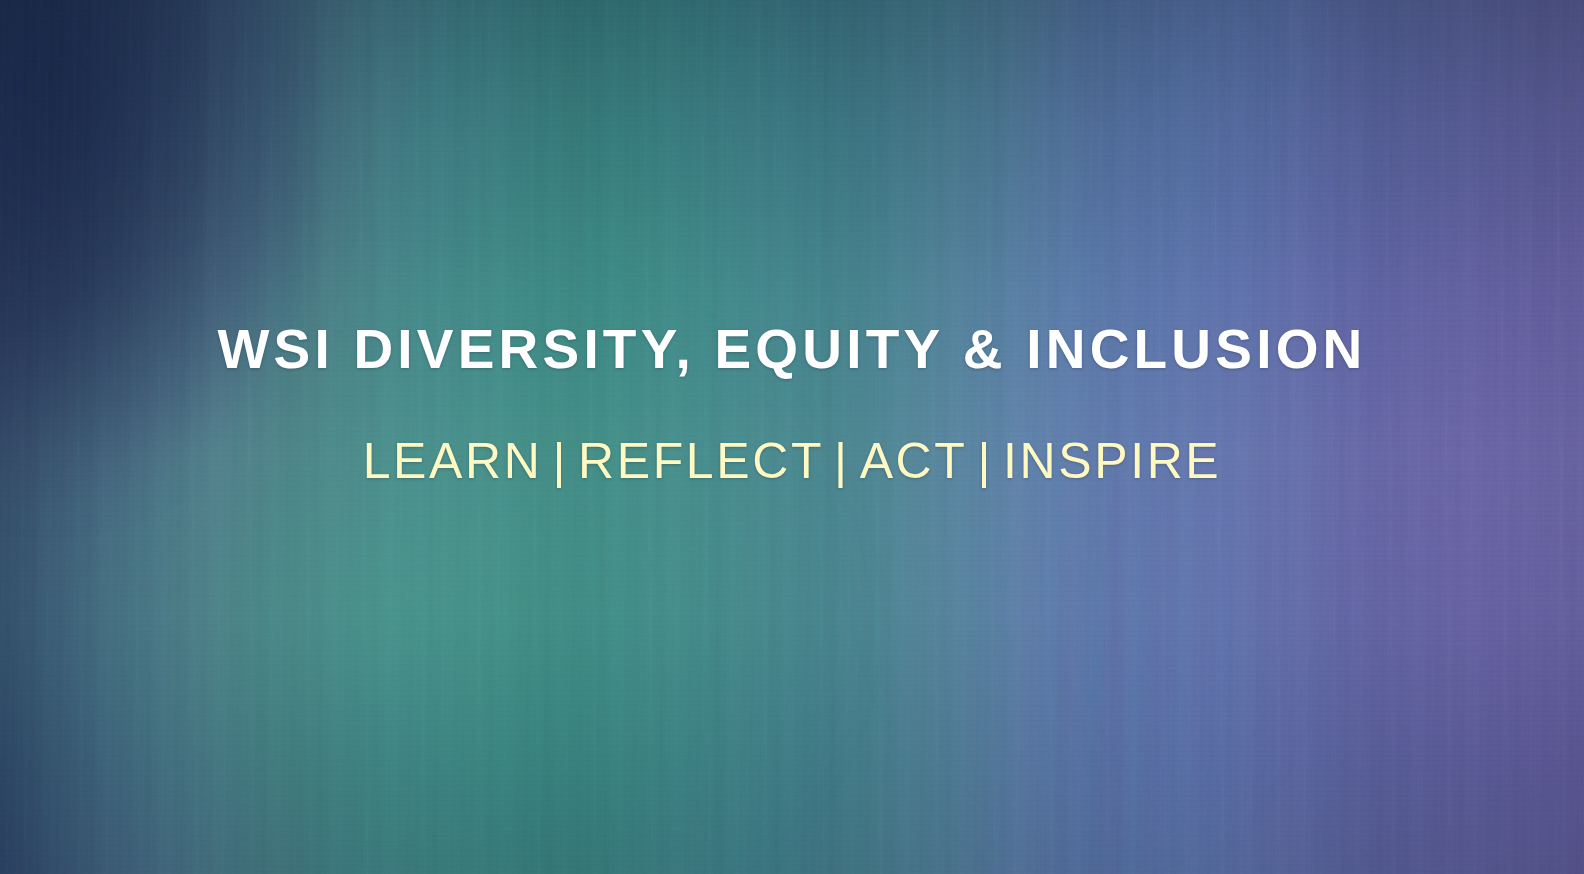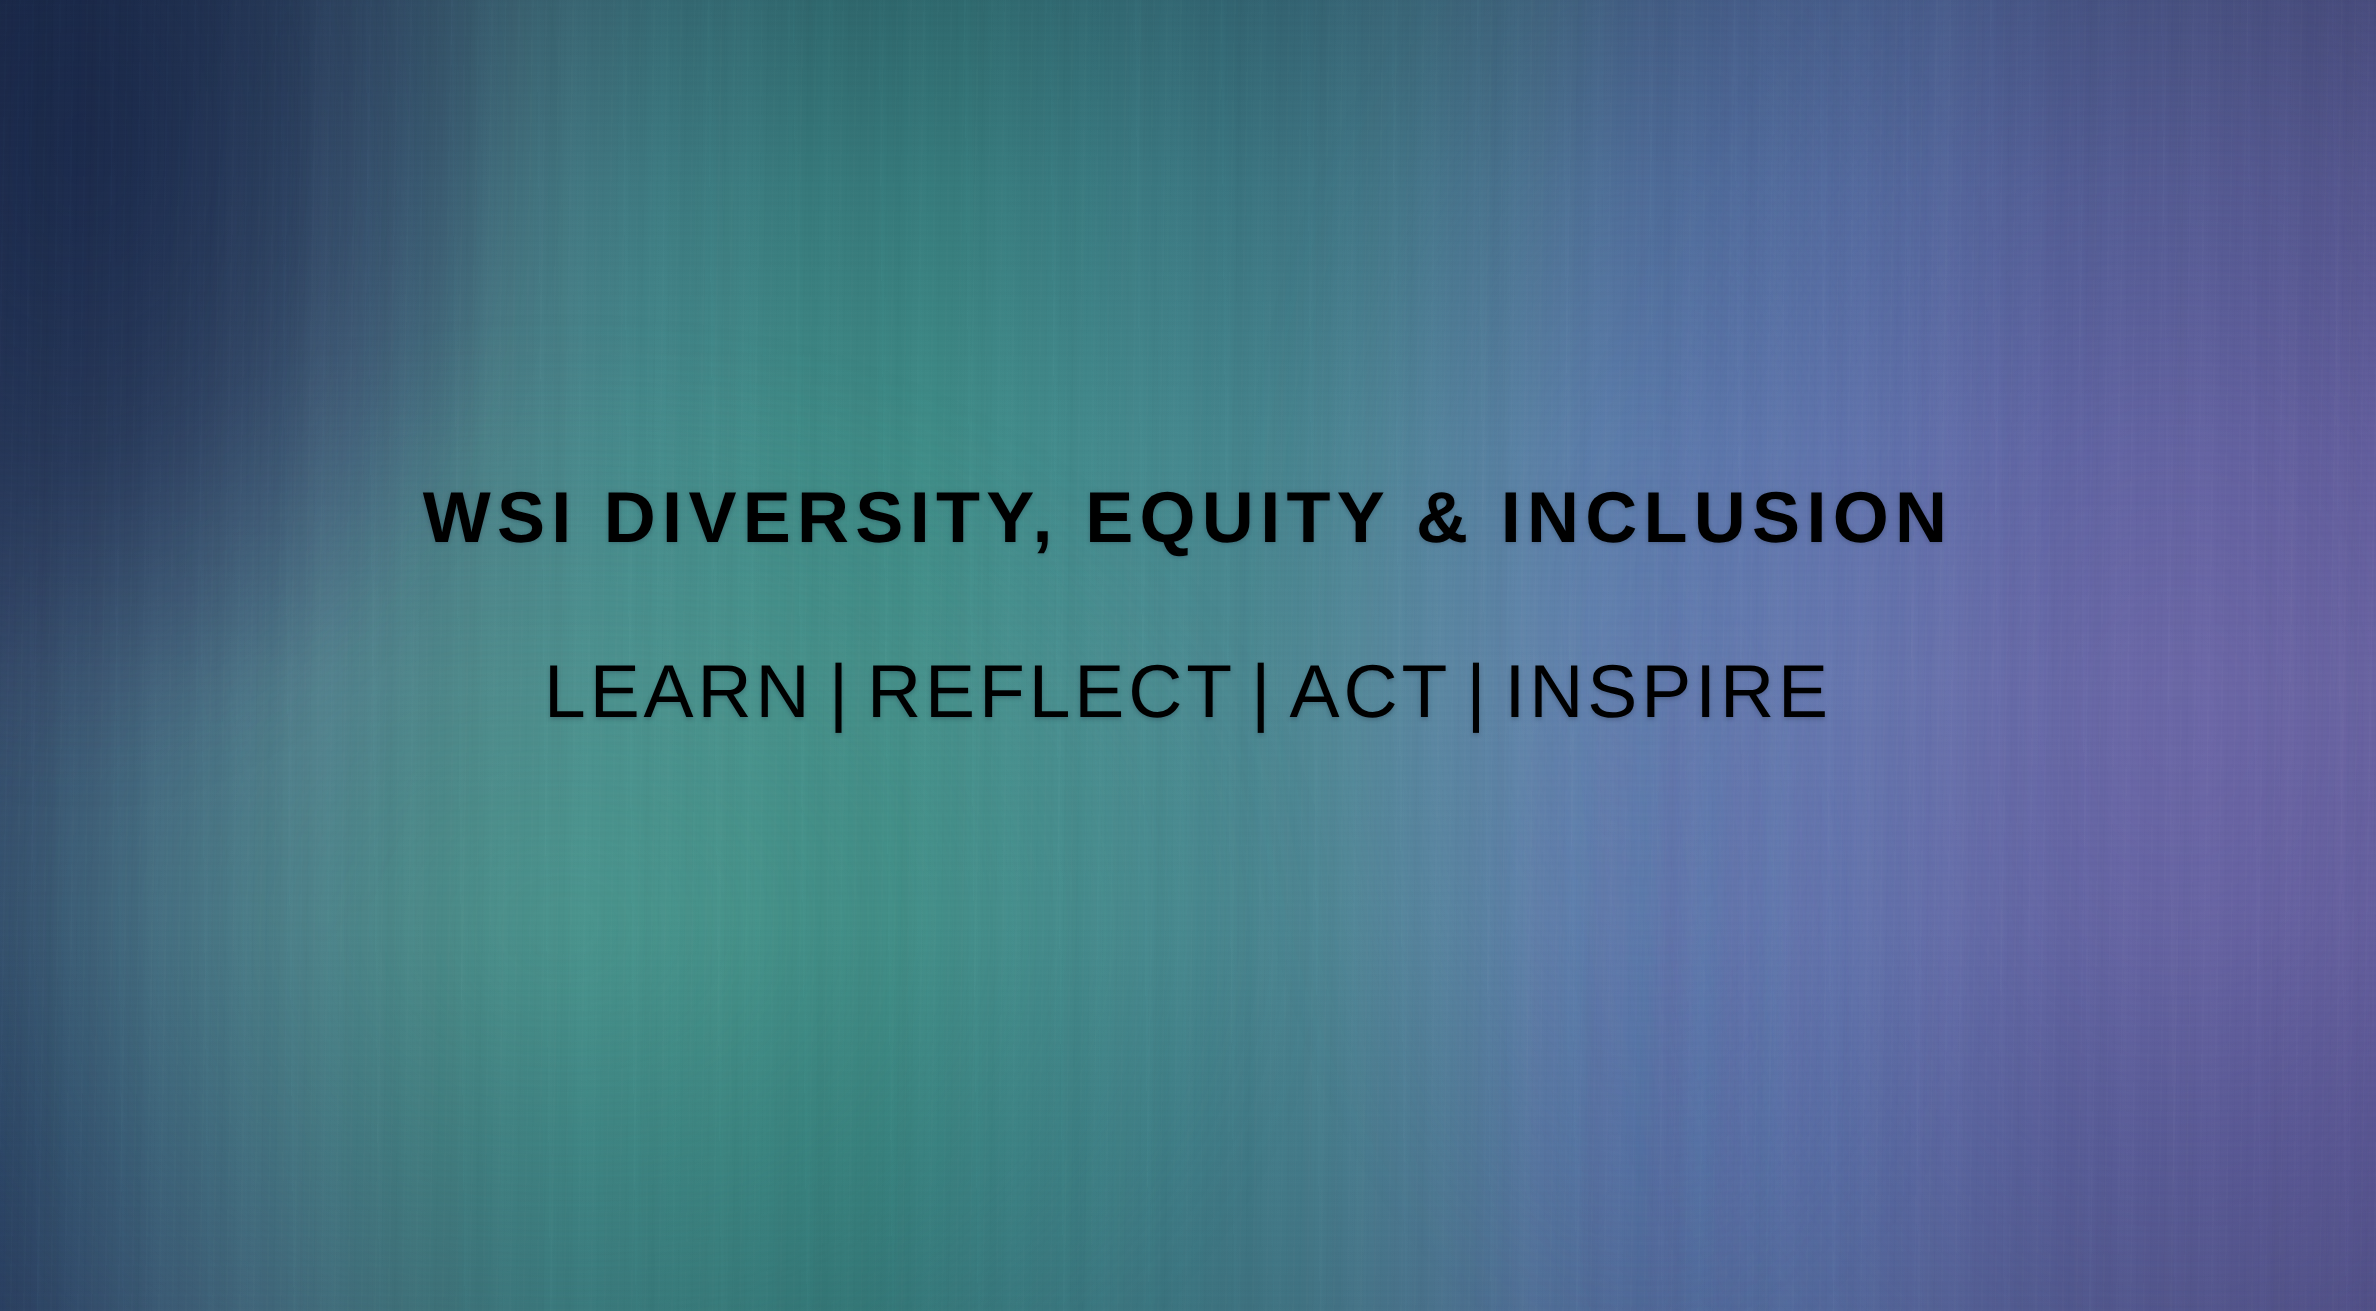--- a/index.html
+++ b/index.html
@@ -260,39 +260,39 @@
   }
 
   .headline {
     margin: 0;
     padding: 0;
     position: absolute;
     top: 322px;
     left: 0;
     right: 0;
     text-align: center;
-    color: #000000;
+    color: #ffffff;
     font-family: "Liberation Sans", sans-serif;
     font-weight: 700;
-    font-size: 48px;
+    font-size: 55px;
     line-height: 1;
     letter-spacing: 4.2px;
     white-space: nowrap;
     text-shadow: 0 1px 3px rgba(18, 30, 52, 0.28);
   }
 
   .subhead {
     margin: 0;
     padding: 0;
     position: absolute;
     top: 436px;
     left: 0;
     right: 0;
     text-align: center;
-    color: #000000;
+    color: #fef9c3;
     font-family: "Liberation Sans", sans-serif;
     font-weight: 400;
     font-size: 50px;
     line-height: 1;
     letter-spacing: 2.6px;
     white-space: nowrap;
     text-shadow: 0 1px 3px rgba(18, 30, 52, 0.26);
   }
 
   .subhead .sep {

